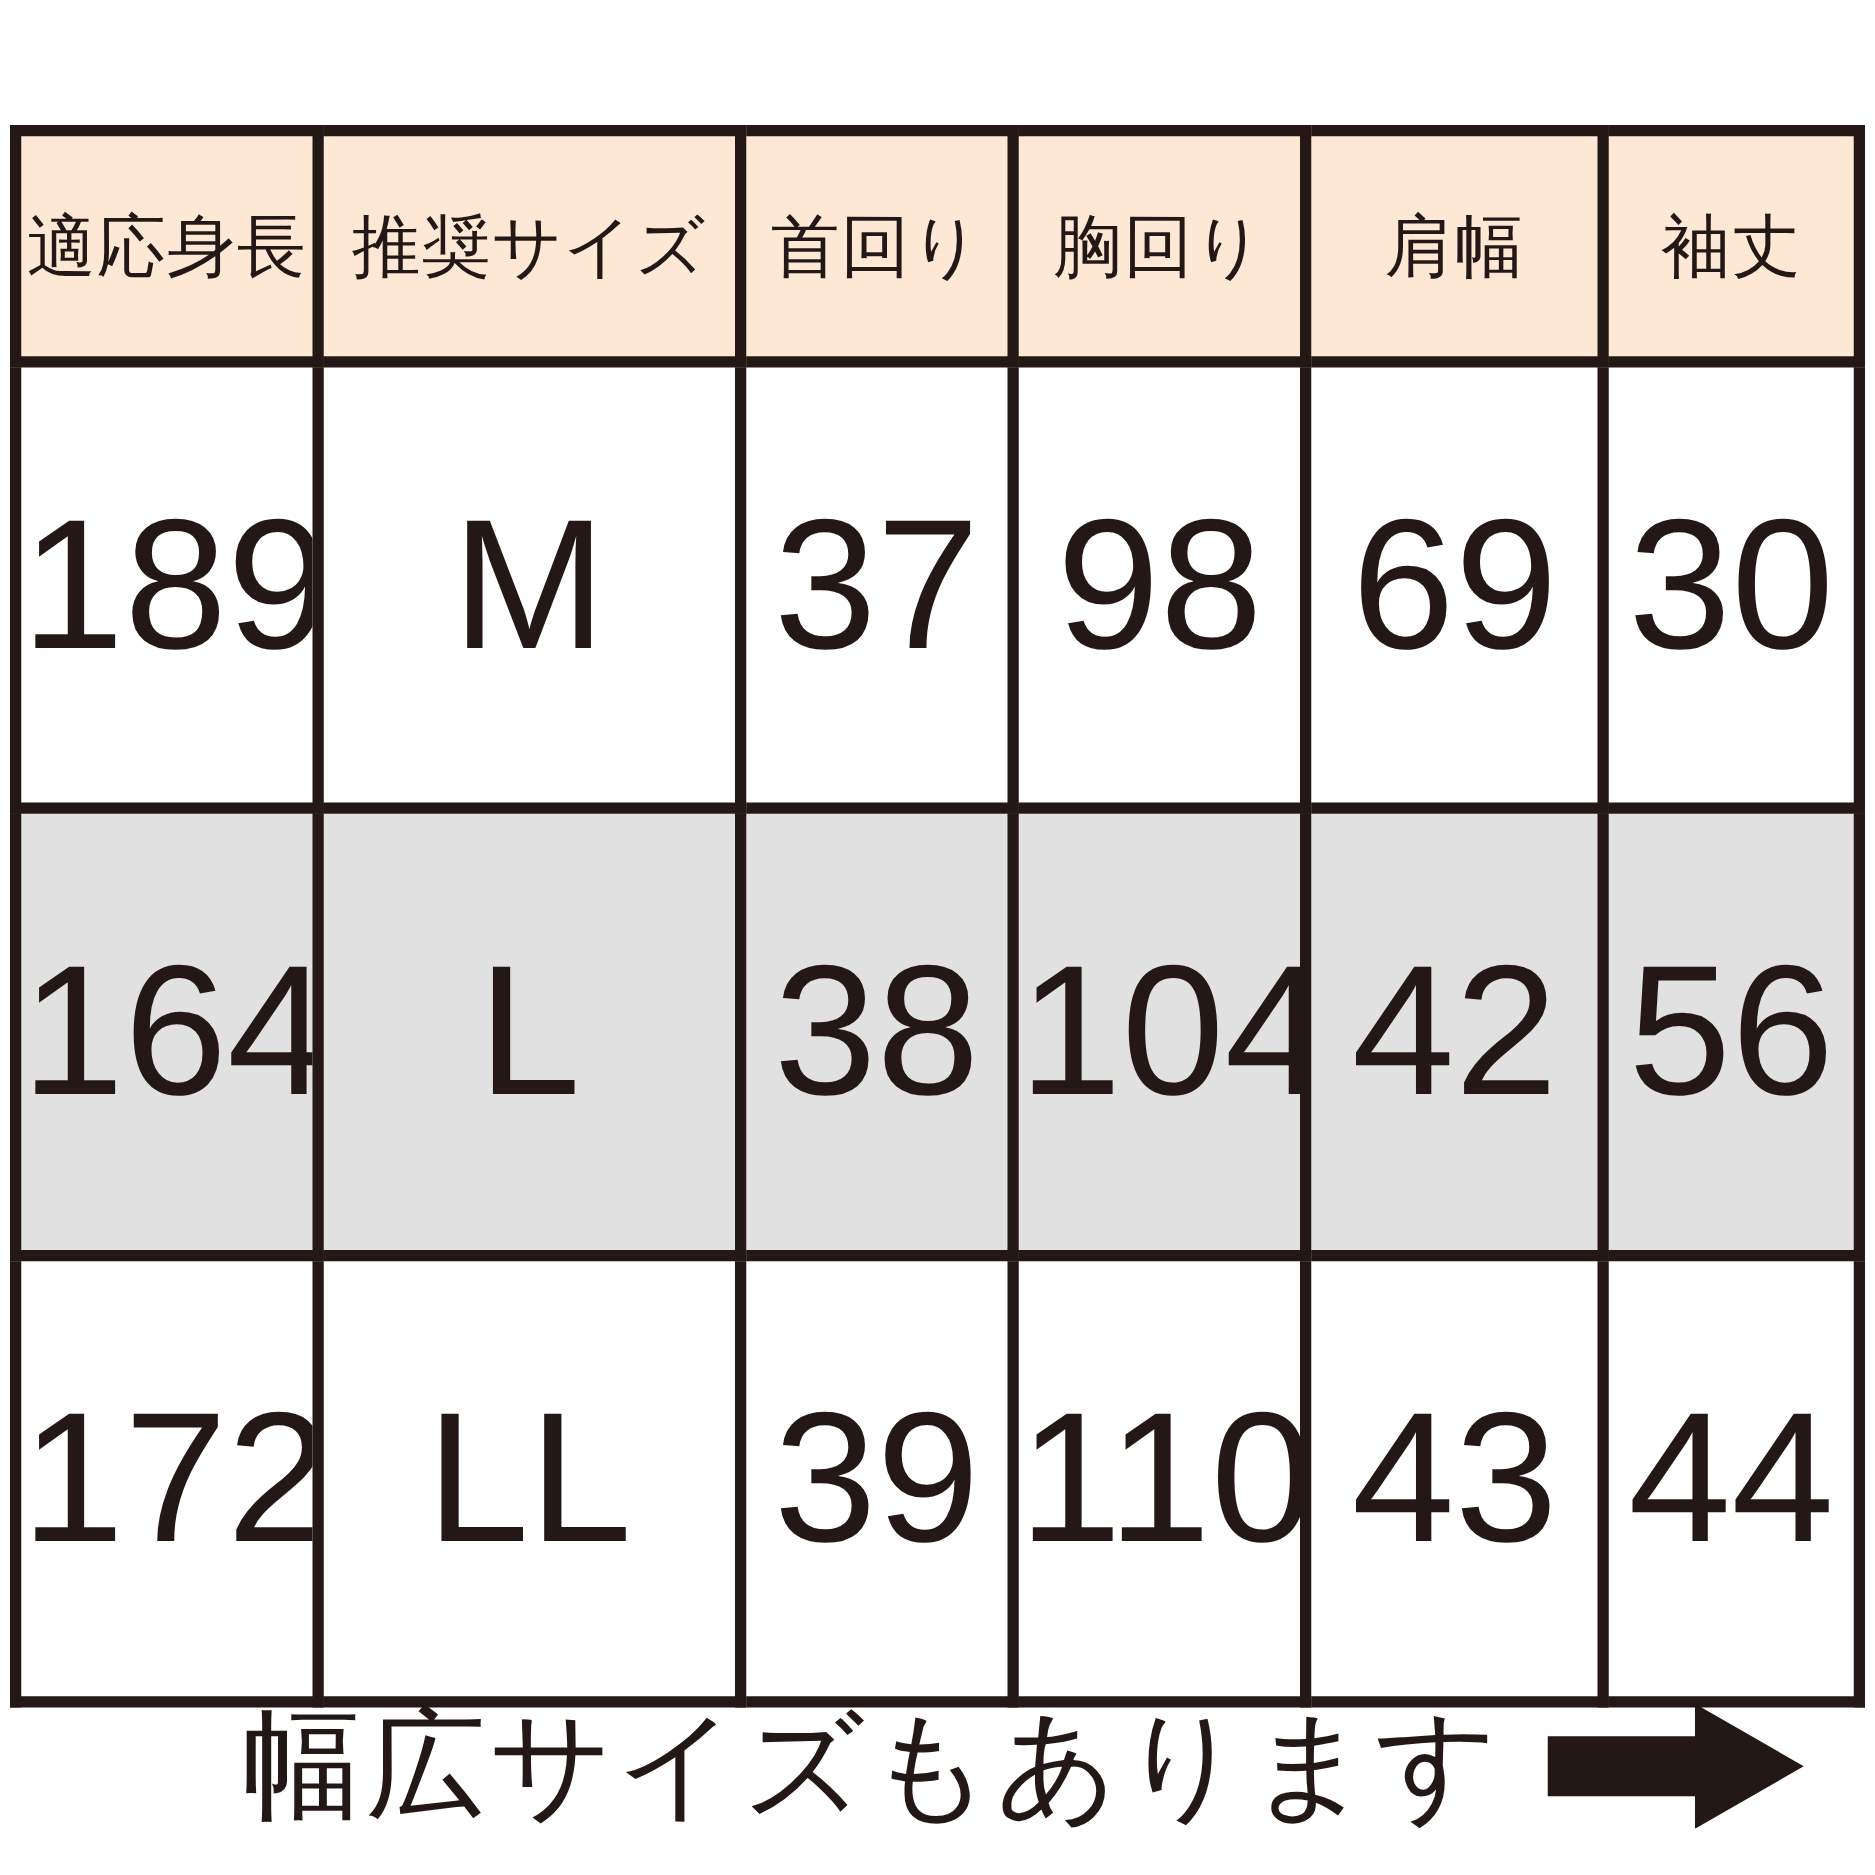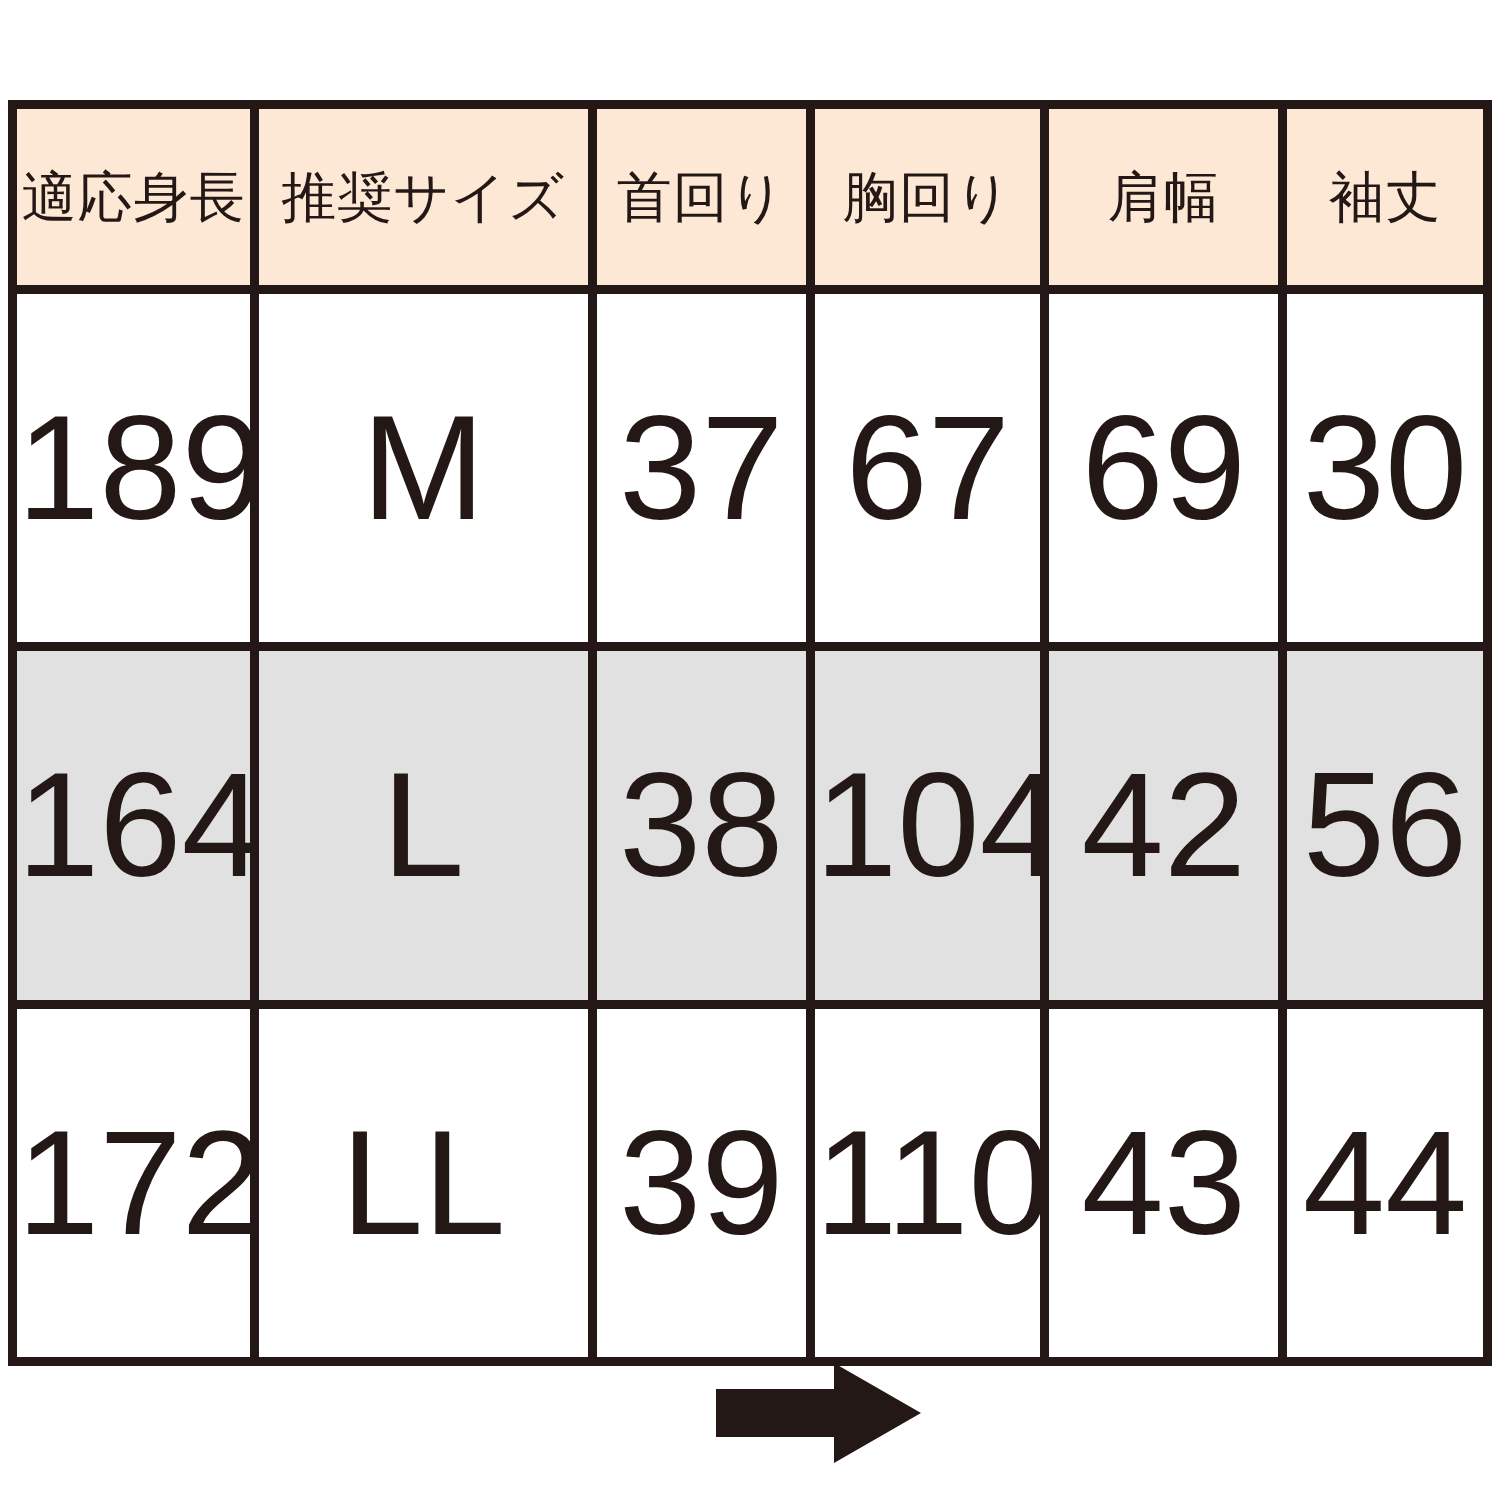--- a/index.html
+++ b/index.html
@@ -101,21 +101,21 @@
         <th>胸回り</th>
         <th>肩幅</th>
         <th>袖丈</th>
       </tr>
     </thead>
     <tbody>
       <tr>
         <td>189</td>
         <td>M</td>
         <td>37</td>
-        <td>67</td>
+        <td>98</td>
         <td>69</td>
         <td>30</td>
       </tr>
       <tr class="alt">
         <td>164</td>
         <td>L</td>
         <td>38</td>
         <td>104</td>
         <td>42</td>
         <td>56</td>
@@ -125,18 +125,19 @@
         <td>LL</td>
         <td>39</td>
         <td>110</td>
         <td>43</td>
         <td>44</td>
       </tr>
     </tbody>
   </table>
 
   <div class="footer">
+    <span class="note">幅広サイズもあります</span>
     <svg class="arrow" viewBox="0 0 205 100" xmlns="http://www.w3.org/2000/svg" aria-hidden="true">
       <polygon points="0,26 118,26 118,0 205,50 118,100 118,74 0,74"></polygon>
     </svg>
   </div>
 
 </div>
 
 </body></html>

